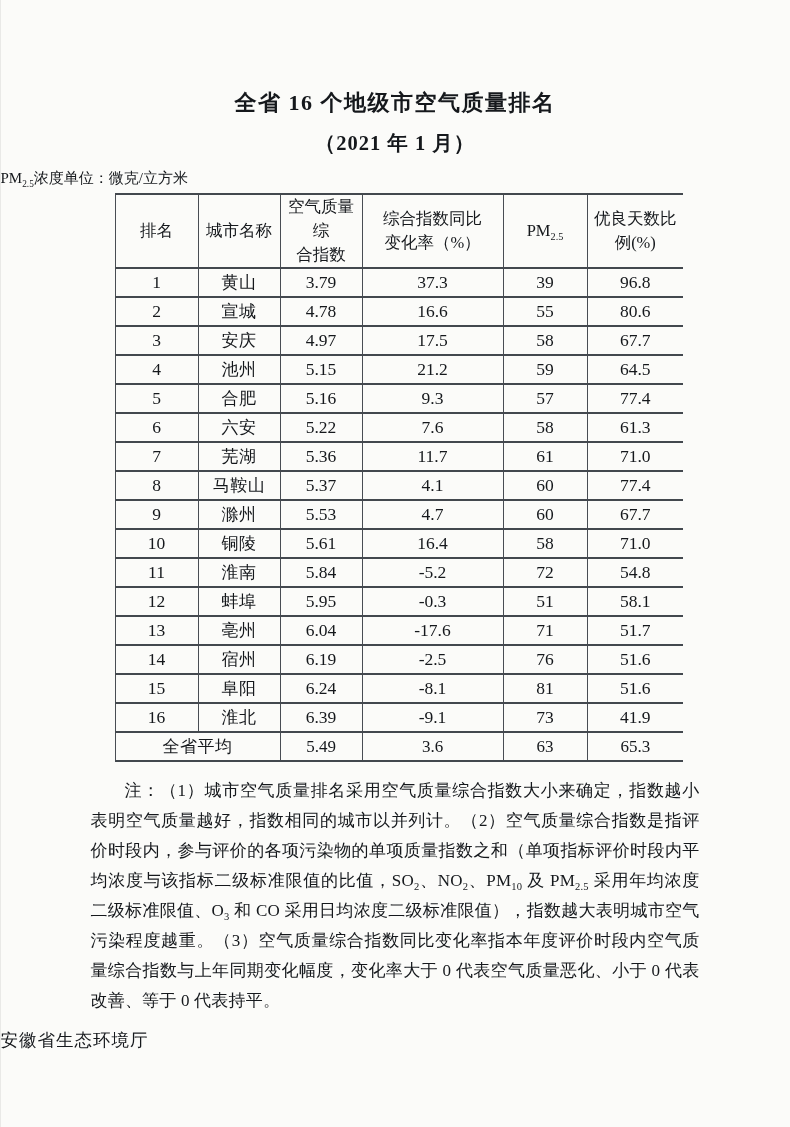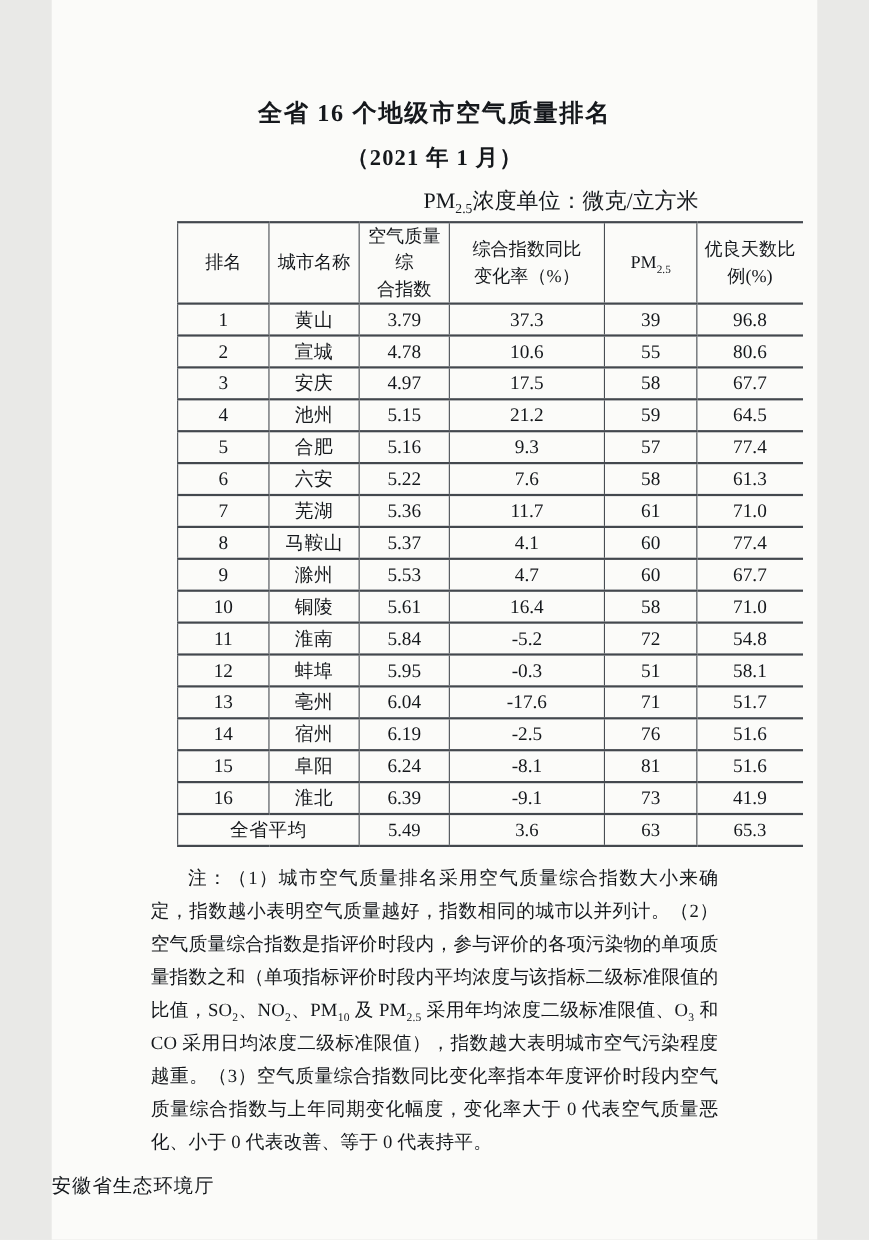--- a/index.html
+++ b/index.html
@@ -1,18 +1,18 @@
 <!DOCTYPE html>
 <html><head>
 <meta charset="utf-8">
 <style>
   html,body{margin:0;padding:0;background:#e9e9e7;}
   .page{
     position:relative;
-    width:696px;height:1127px;
+    width:789px;height:1127px;
     margin:0 auto;
     background:#fbfbf9;
     font-family:"Liberation Serif","DejaVu Serif",serif;
     color:#15181c;
     overflow:hidden;
   }
   .title{
     padding-top:88px;
     text-align:center;
     font-size:22px;
@@ -21,22 +21,22 @@
   }
   .subtitle{
     margin-top:11px;
     text-align:center;
     font-size:20.5px;
     font-weight:700;
     letter-spacing:1px;
   }
   .unit{
     margin:12px 108px 5px 0;
-    text-align:right;
-    font-size:20px;
+    text-align:left;
+    font-size:15px;
   }
   sub{font-size:62%;line-height:0;}
   table.aq{
     margin-left:114px;
     width:568px;
     border-collapse:collapse;
     table-layout:fixed;
   }
   .aq th,.aq td{
     border-left:1px solid #484d53;
@@ -117,21 +117,21 @@
       <td class="city">黄山</td>
       <td>3.79</td>
       <td>37.3</td>
       <td>39</td>
       <td>96.8</td>
     </tr>
         <tr>
       <td>2</td>
       <td class="city">宣城</td>
       <td>4.78</td>
-      <td>10.6</td>
+      <td>16.6</td>
       <td>55</td>
       <td>80.6</td>
     </tr>
         <tr>
       <td>3</td>
       <td class="city">安庆</td>
       <td>4.97</td>
       <td>17.5</td>
       <td>58</td>
       <td>67.7</td>

